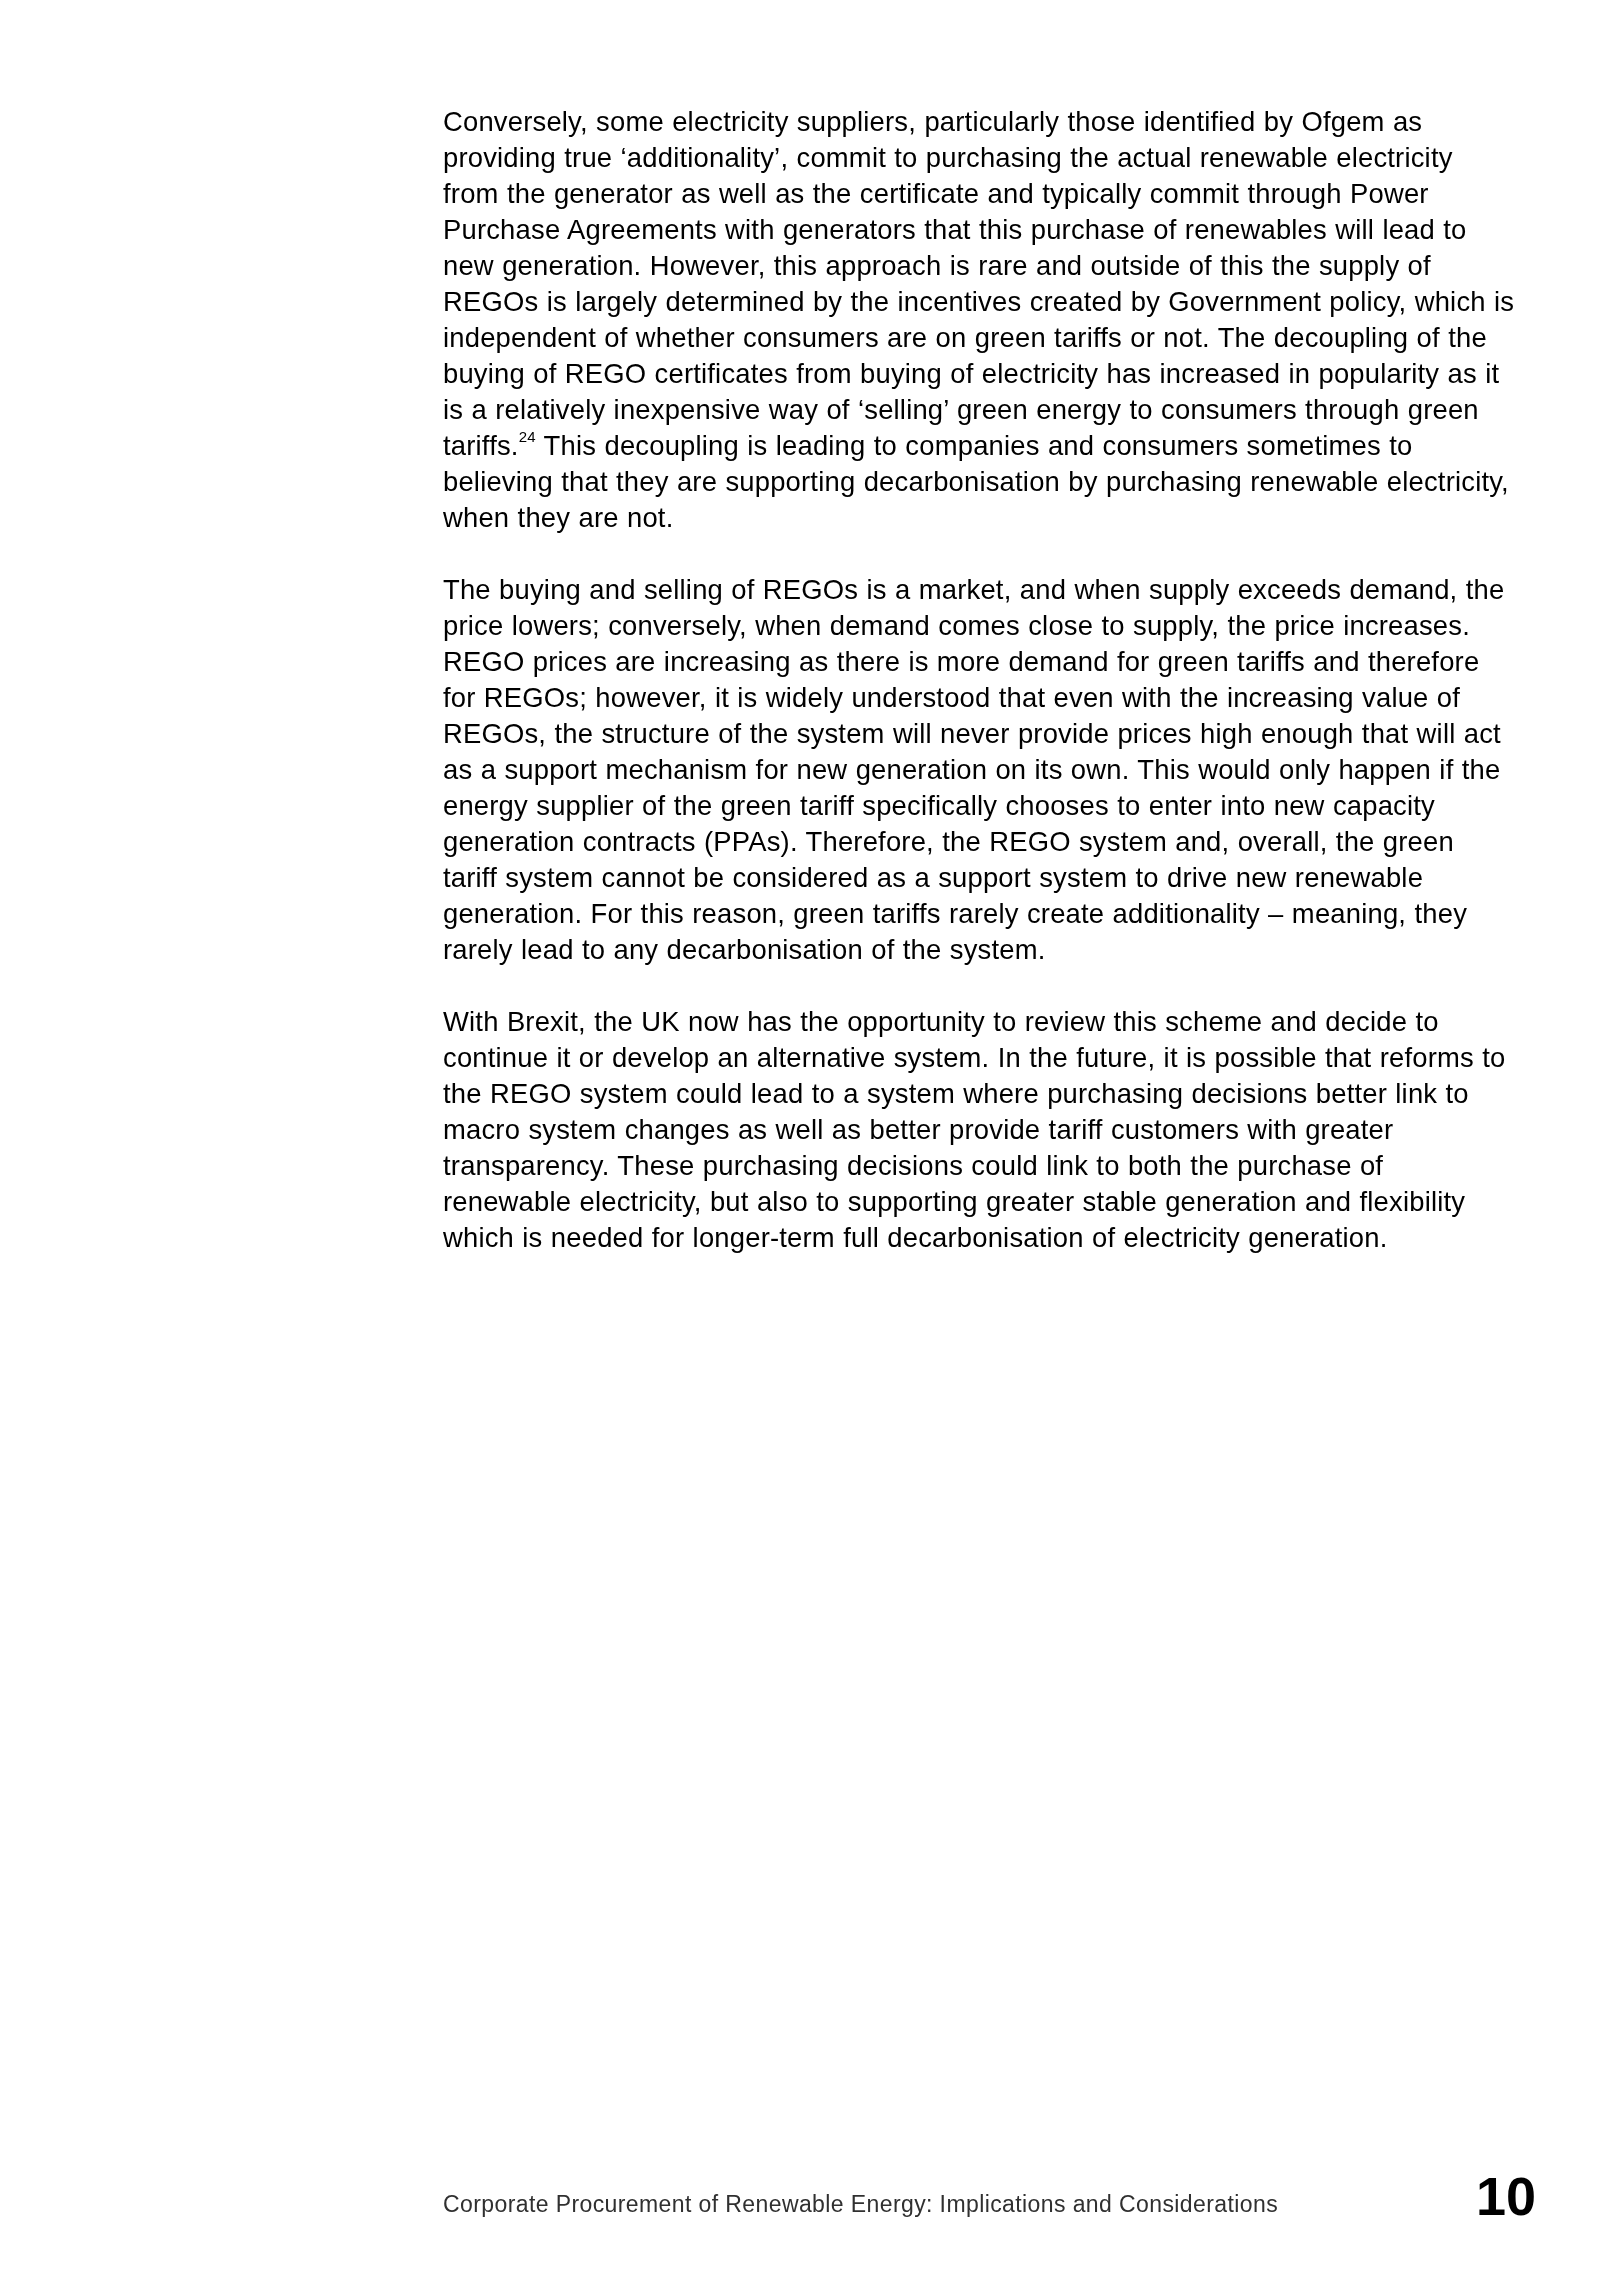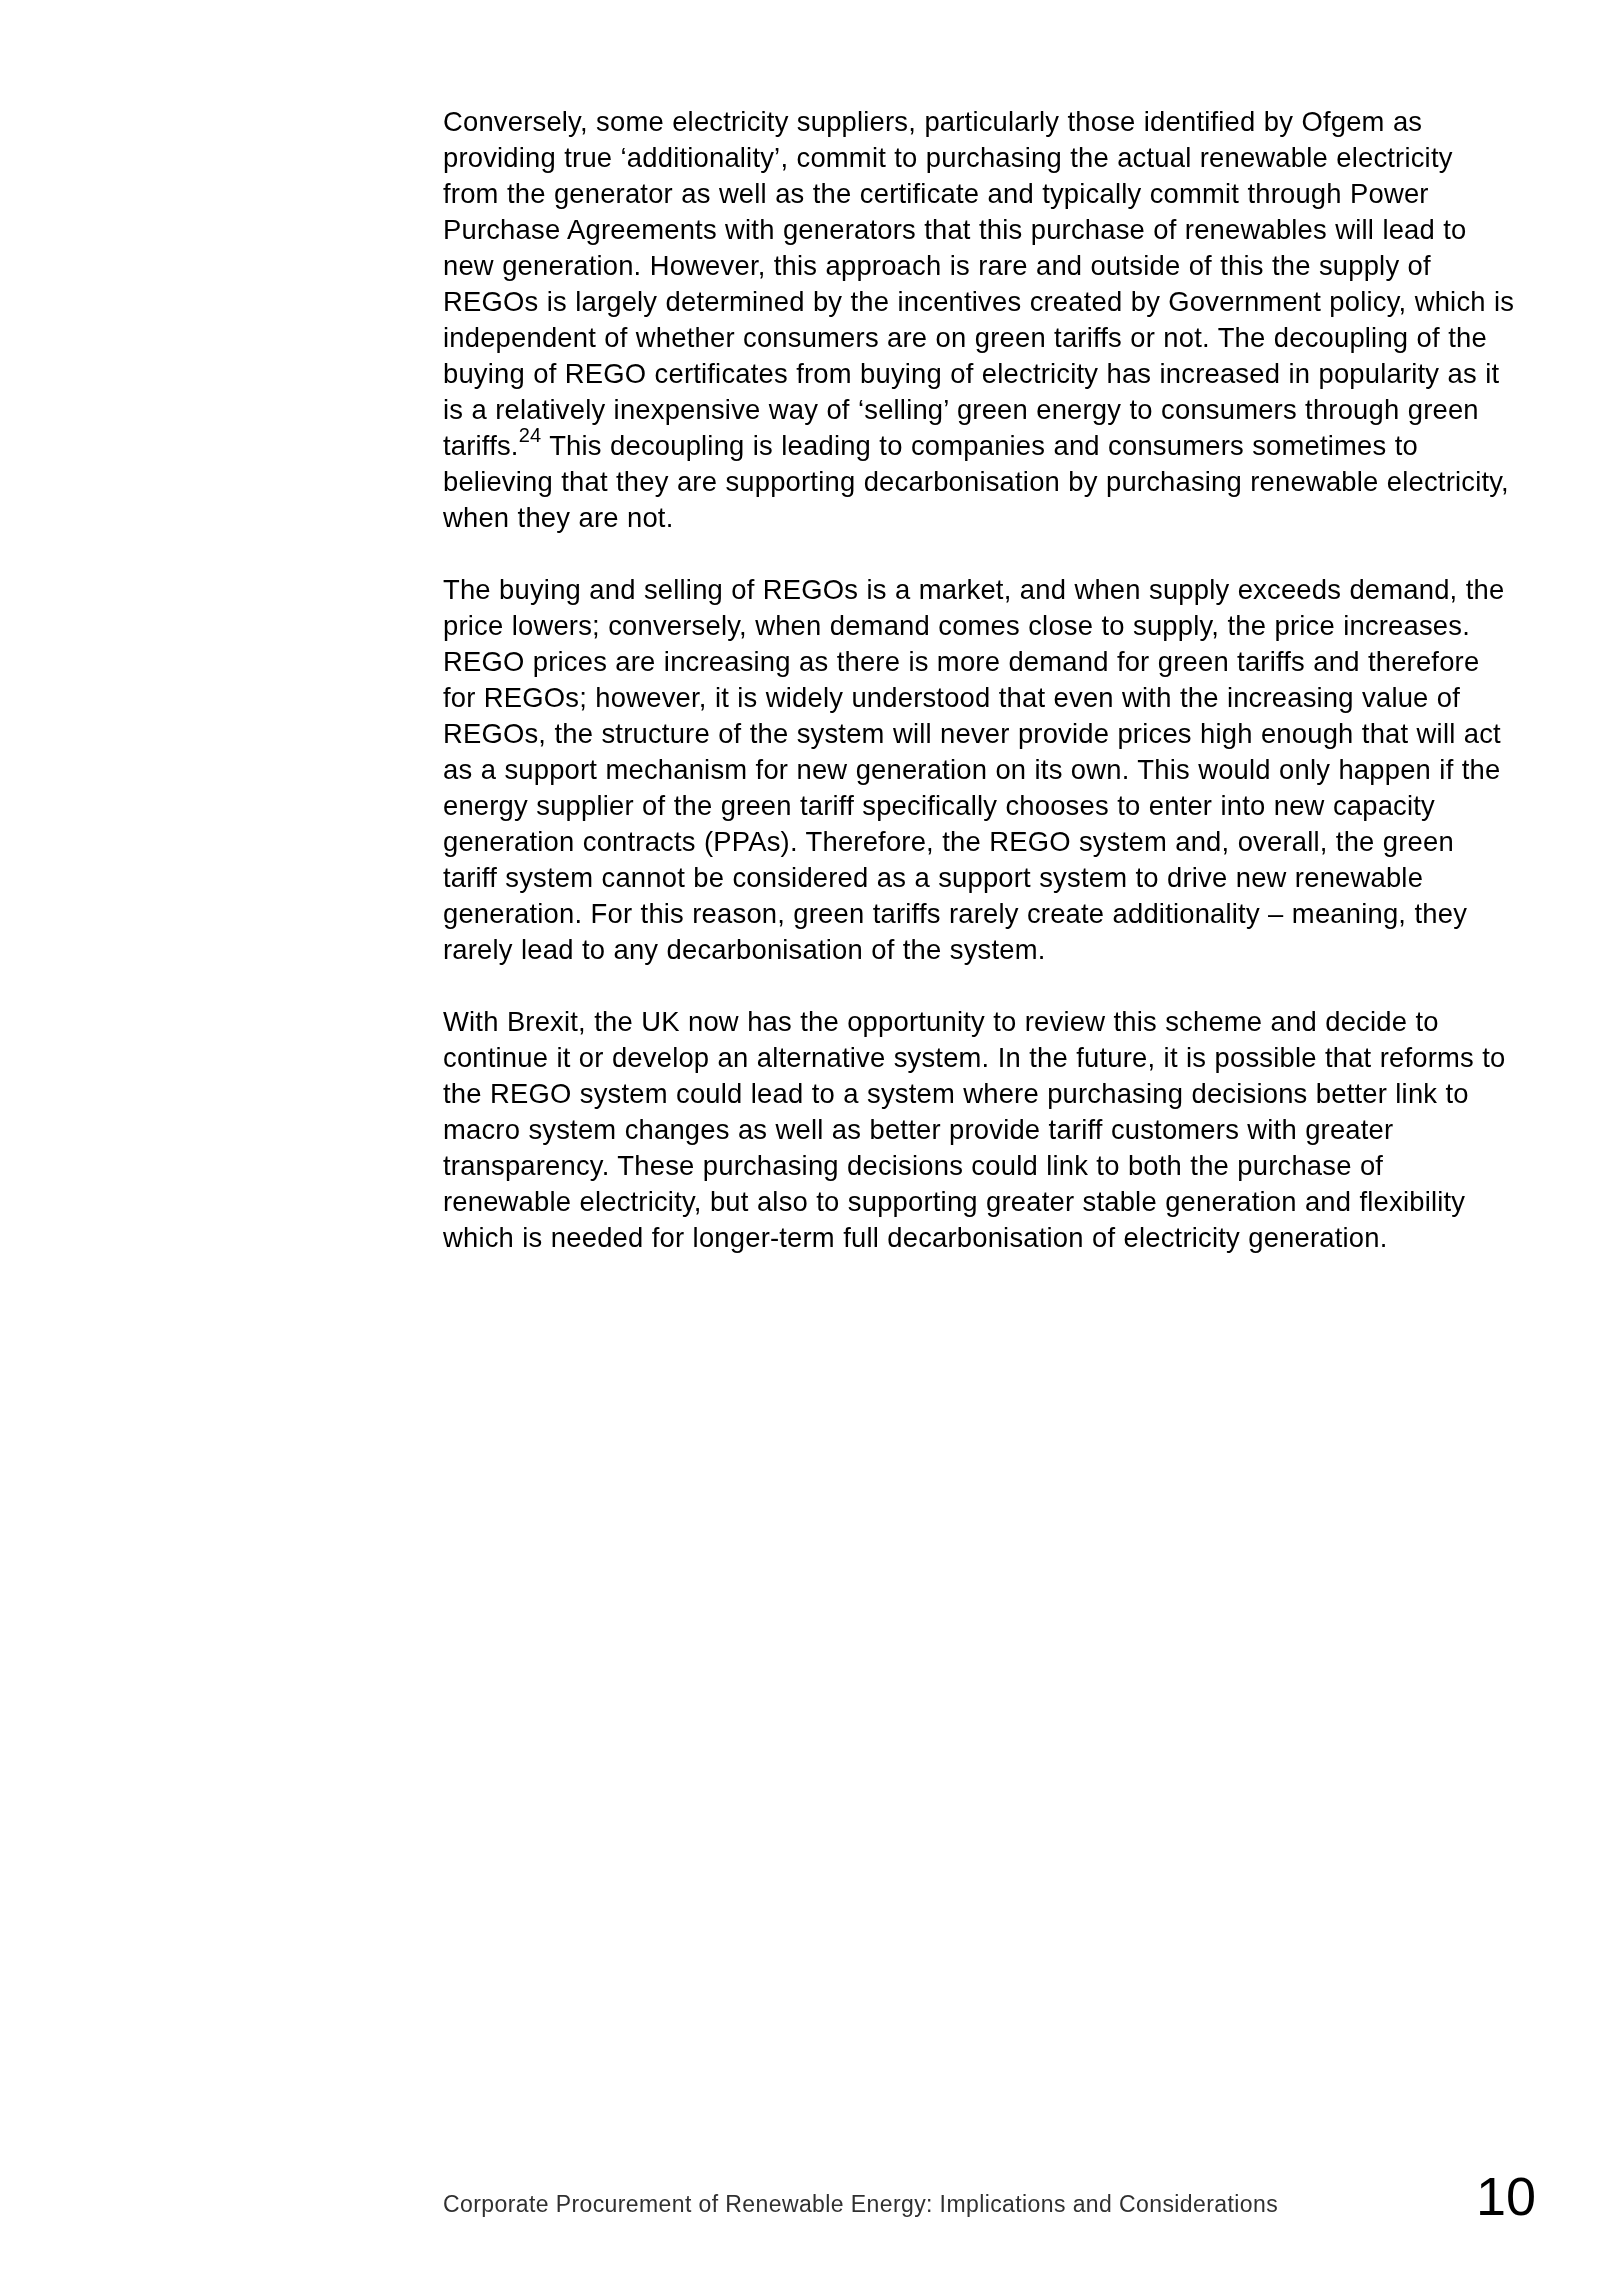--- a/index.html
+++ b/index.html
@@ -26,40 +26,40 @@
   .para {
     margin: 0 0 36px 0;
     font-size: 27.4px;
     line-height: 36px;
     letter-spacing: 0.2px;
     word-spacing: 0.5px;
     color: #000000;
     text-align: left;
   }
   .para sup {
-    font-size: 20px;
+    font-size: 15px;
     line-height: 0;
     vertical-align: 12.7px;
   }
   .footer-title {
     position: absolute;
     left: 443px;
     top: 2194px;
     font-size: 23px;
     line-height: 21.6px;
     letter-spacing: 0.4px;
     color: #303030;
   }
   .page-number {
     position: absolute;
     right: 85px;
     top: 2168px;
     font-size: 54px;
     line-height: 57px;
-    font-weight: 400;
+    font-weight: 700;
     color: #000000;
   }
 </style>
 </head>
 <body>
 
 <div class="page">
 
   <div class="content">
 

